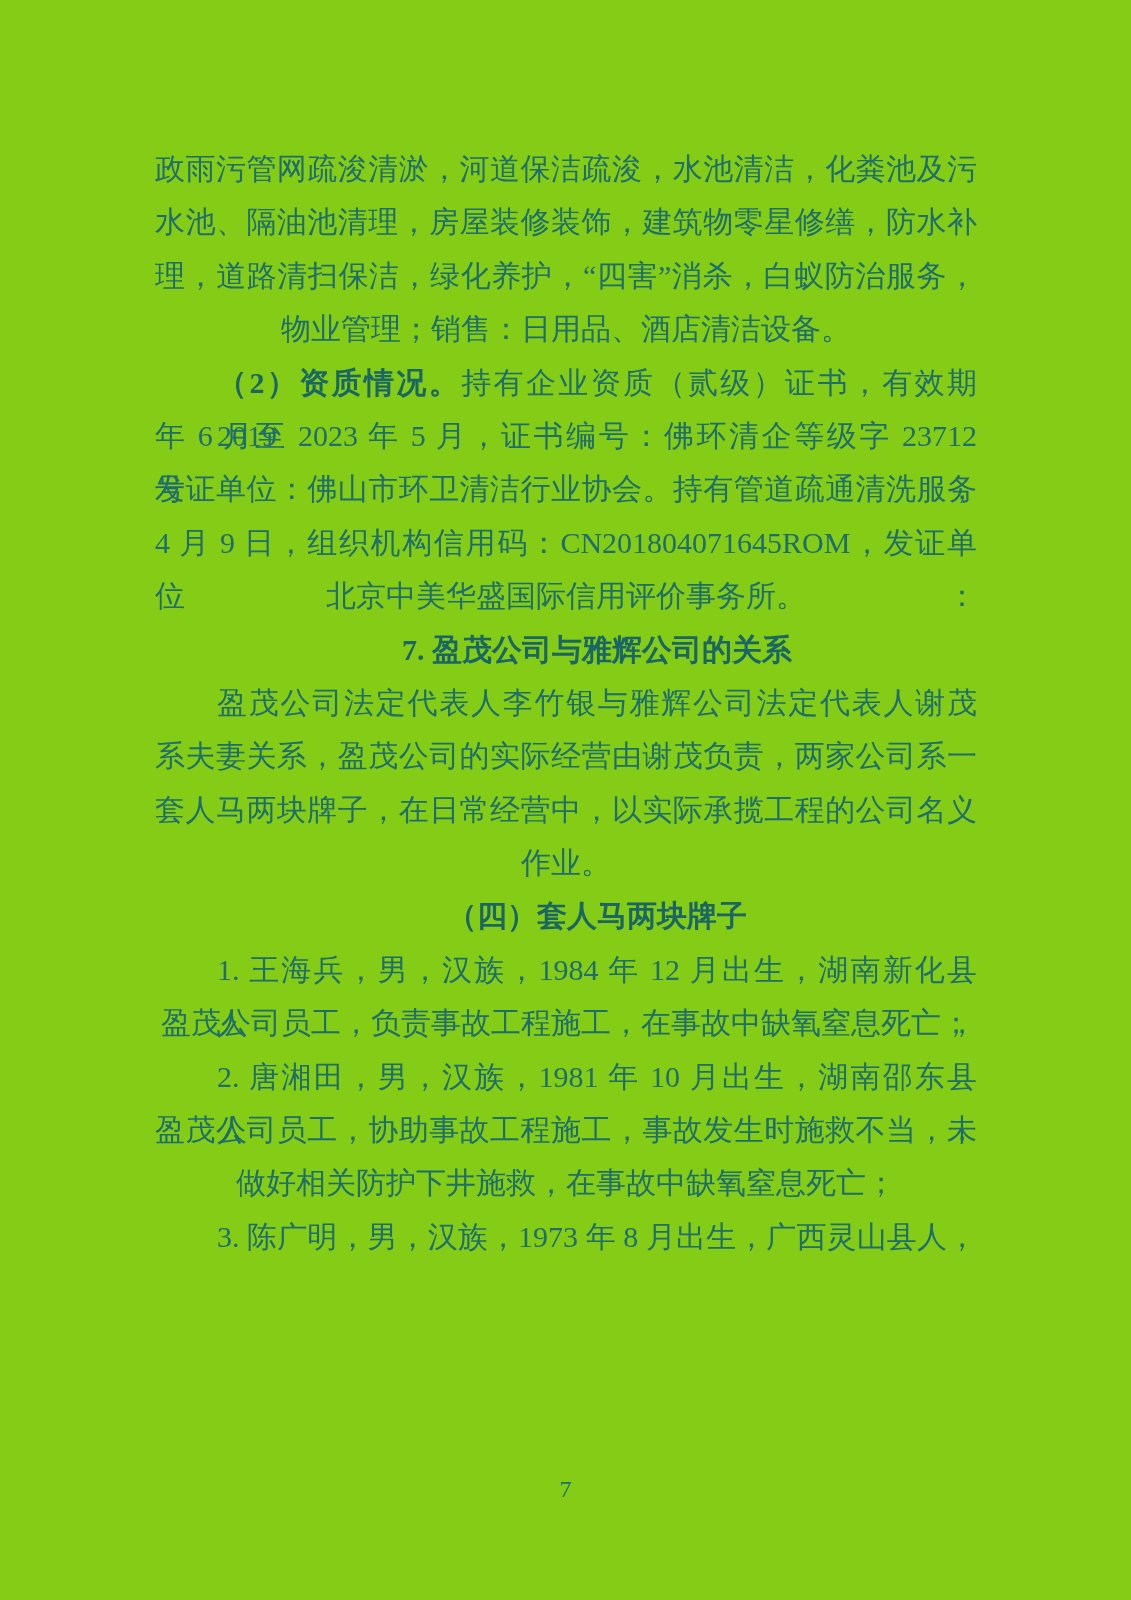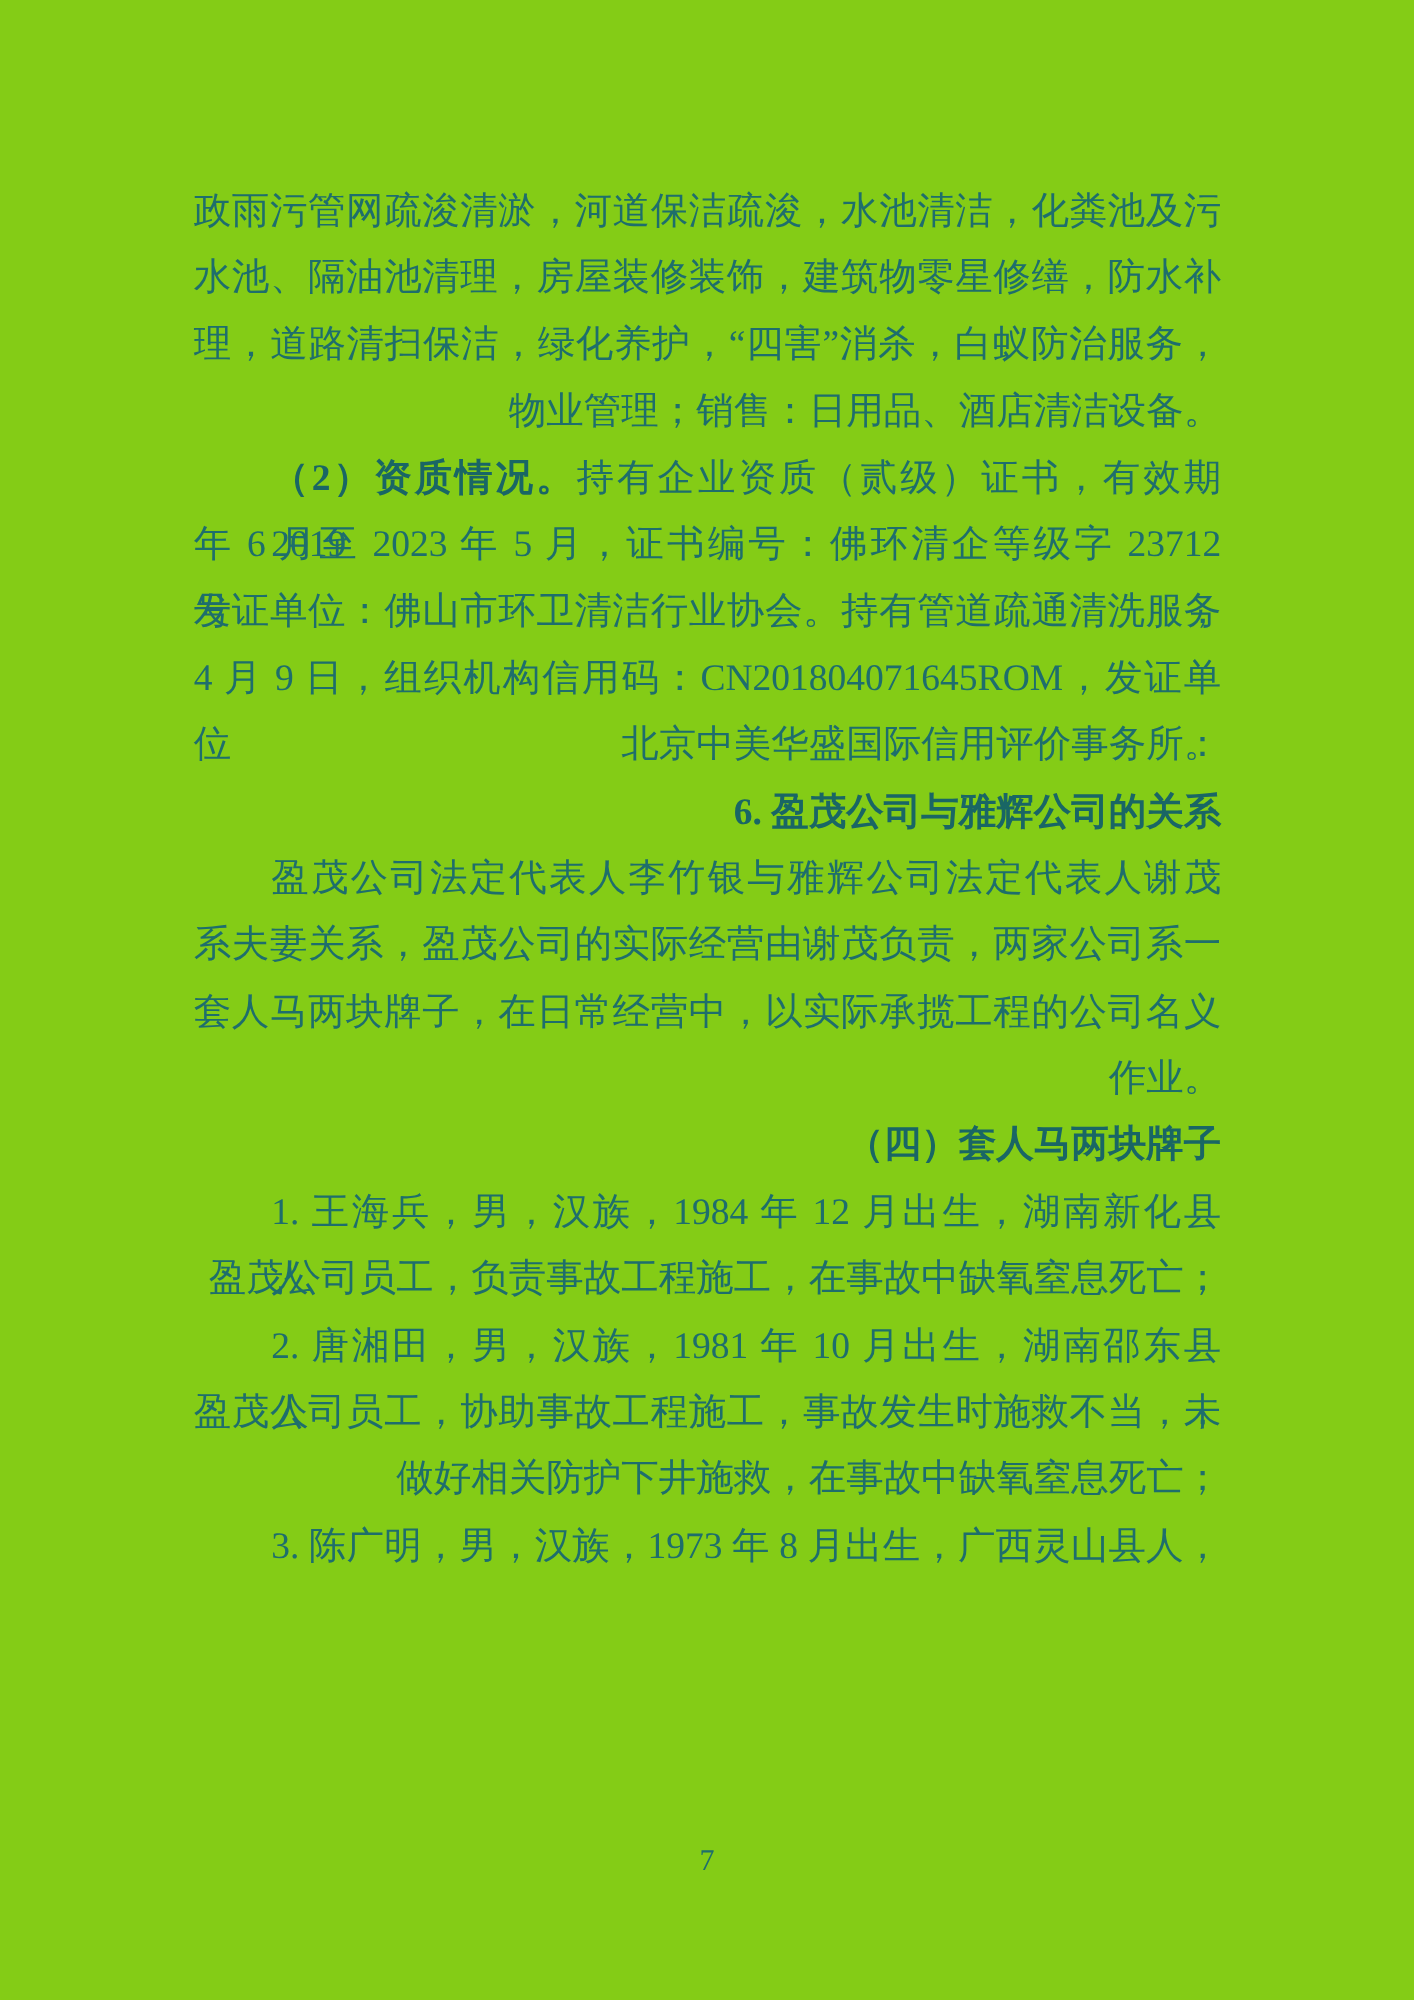--- a/index.html
+++ b/index.html
@@ -24,21 +24,21 @@
     position: absolute;
     left: 155px;
     top: 142px;
     width: 822px;
     font-size: 30px;
     line-height: 53.4px;
   }
   .line {
     height: 53.4px;
     white-space: nowrap;
-    text-align: right;
+    text-align: center;
   }
   .line.justify {
     white-space: normal;
     text-align: justify;
     text-align-last: justify;
   }
   .line.indent {
     padding-left: 62px;
     font-family: Liberation Serif, serif;
   }
@@ -72,21 +72,21 @@
     <div class="line">物业管理；销售：日用品、酒店清洁设备。</div>
 
     <div class="line justify indent">
       <span class="bold">（2）资质情况。</span><span>持有企业资质（贰级）证书，有效期 2019</span>
     </div>
     <div class="line justify">年 6 月至 2023 年 5 月，证书编号：佛环清企等级字 23712 号，</div>
     <div class="line justify">发证单位：佛山市环卫清洁行业协会。持有管道疏通清洗服务</div>
     <div class="line justify">4 月 9 日，组织机构信用码：CN201804071645ROM，发证单位：</div>
     <div class="line">北京中美华盛国际信用评价事务所。</div>
 
-    <div class="line indent bold">6. 盈茂公司与雅辉公司的关系</div>
+    <div class="line indent bold">7. 盈茂公司与雅辉公司的关系</div>
     <div class="line justify indent">盈茂公司法定代表人李竹银与雅辉公司法定代表人谢茂</div>
     <div class="line justify">系夫妻关系，盈茂公司的实际经营由谢茂负责，两家公司系一</div>
     <div class="line justify">套人马两块牌子，在日常经营中，以实际承揽工程的公司名义</div>
     <div class="line">作业。</div>
 
     <div class="line indent bold">（四）套人马两块牌子</div>
     <div class="line justify indent">1. 王海兵，男，汉族，1984 年 12 月出生，湖南新化县人，</div>
     <div class="line">盈茂公司员工，负责事故工程施工，在事故中缺氧窒息死亡；</div>
     <div class="line justify indent">2. 唐湘田，男，汉族，1981 年 10 月出生，湖南邵东县人，</div>
     <div class="line justify">盈茂公司员工，协助事故工程施工，事故发生时施救不当，未</div>

